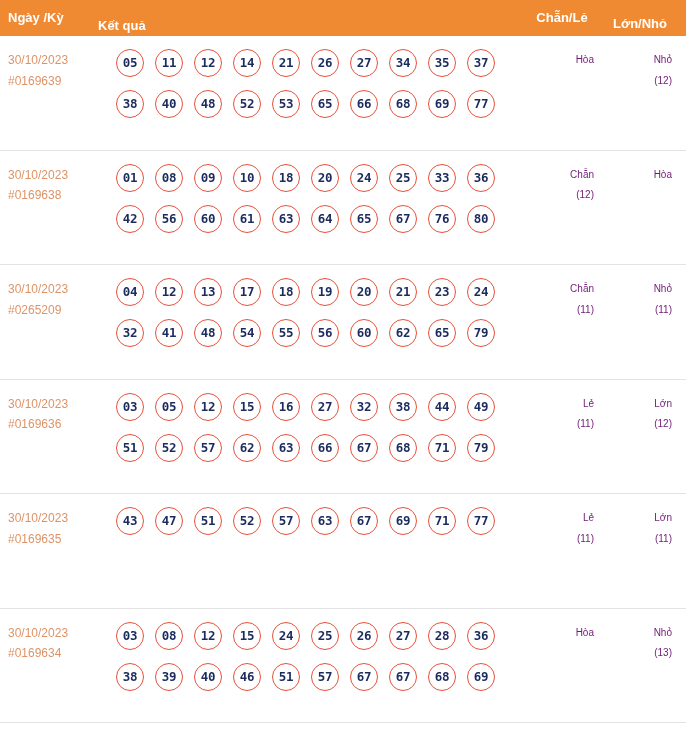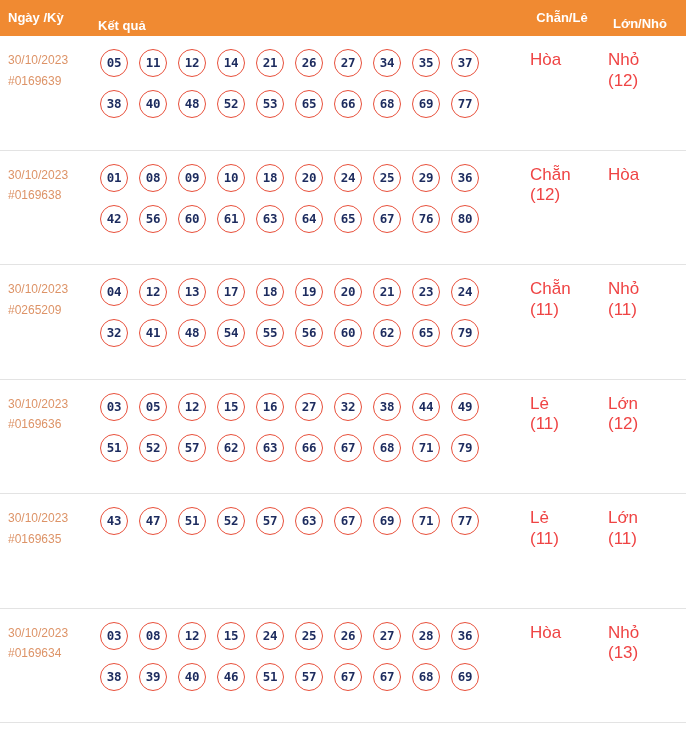--- a/index.html
+++ b/index.html
@@ -59,21 +59,21 @@
     width: 92px;
     color: #dd9367;
     font-size: 12px;
     line-height: 20.5px;
     white-space: nowrap;
   }
   .row-date .draw-id { display: block; }
 
   .row-balls {
     position: absolute;
-    left: 100px;
+    left: 116px;
     top: 13px;
     width: 410px;
   }
   .ball-line {
     height: 41px;
     white-space: nowrap;
     font-size: 0;
   }
   .ball {
     display: inline-block;
@@ -90,23 +90,23 @@
     text-align: center;
     letter-spacing: -0.3px;
     background: #ffffff;
   }
   .ball:last-child { margin-right: 0; }
 
   .row-stat {
     position: absolute;
     top: 14px;
     width: 64px;
-    text-align: left;
-    color: #ef4444;
-    font-size: 17px;
+    text-align: right;
+    color: #701a75;
+    font-size: 10px;
     line-height: 20.5px;
     white-space: nowrap;
   }
   .row-stat .stat-count { display: block; }
   .stat-oddeven { left: 530px; }
   .stat-bigsmall { left: 608px; }
 </style>
 </head>
 <body>
 
@@ -125,21 +125,21 @@
         <div class="row-balls">
           <div class="ball-line"><span class="ball">05</span><span class="ball">11</span><span class="ball">12</span><span class="ball">14</span><span class="ball">21</span><span class="ball">26</span><span class="ball">27</span><span class="ball">34</span><span class="ball">35</span><span class="ball">37</span></div>
           <div class="ball-line"><span class="ball">38</span><span class="ball">40</span><span class="ball">48</span><span class="ball">52</span><span class="ball">53</span><span class="ball">65</span><span class="ball">66</span><span class="ball">68</span><span class="ball">69</span><span class="ball">77</span></div>
         </div>
         <div class="row-stat stat-oddeven"><span>Hòa</span><span class="stat-count"></span></div>
         <div class="row-stat stat-bigsmall"><span>Nhỏ</span><span class="stat-count">(12)</span></div>
       </div>
       <div class="result-row">
         <div class="row-date"><span>30/10/2023</span><span class="draw-id">#0169638</span></div>
         <div class="row-balls">
-          <div class="ball-line"><span class="ball">01</span><span class="ball">08</span><span class="ball">09</span><span class="ball">10</span><span class="ball">18</span><span class="ball">20</span><span class="ball">24</span><span class="ball">25</span><span class="ball">29</span><span class="ball">36</span></div>
+          <div class="ball-line"><span class="ball">01</span><span class="ball">08</span><span class="ball">09</span><span class="ball">10</span><span class="ball">18</span><span class="ball">20</span><span class="ball">24</span><span class="ball">25</span><span class="ball">33</span><span class="ball">36</span></div>
           <div class="ball-line"><span class="ball">42</span><span class="ball">56</span><span class="ball">60</span><span class="ball">61</span><span class="ball">63</span><span class="ball">64</span><span class="ball">65</span><span class="ball">67</span><span class="ball">76</span><span class="ball">80</span></div>
         </div>
         <div class="row-stat stat-oddeven"><span>Chẵn</span><span class="stat-count">(12)</span></div>
         <div class="row-stat stat-bigsmall"><span>Hòa</span><span class="stat-count"></span></div>
       </div>
       <div class="result-row">
         <div class="row-date"><span>30/10/2023</span><span class="draw-id">#0265209</span></div>
         <div class="row-balls">
           <div class="ball-line"><span class="ball">04</span><span class="ball">12</span><span class="ball">13</span><span class="ball">17</span><span class="ball">18</span><span class="ball">19</span><span class="ball">20</span><span class="ball">21</span><span class="ball">23</span><span class="ball">24</span></div>
           <div class="ball-line"><span class="ball">32</span><span class="ball">41</span><span class="ball">48</span><span class="ball">54</span><span class="ball">55</span><span class="ball">56</span><span class="ball">60</span><span class="ball">62</span><span class="ball">65</span><span class="ball">79</span></div>

